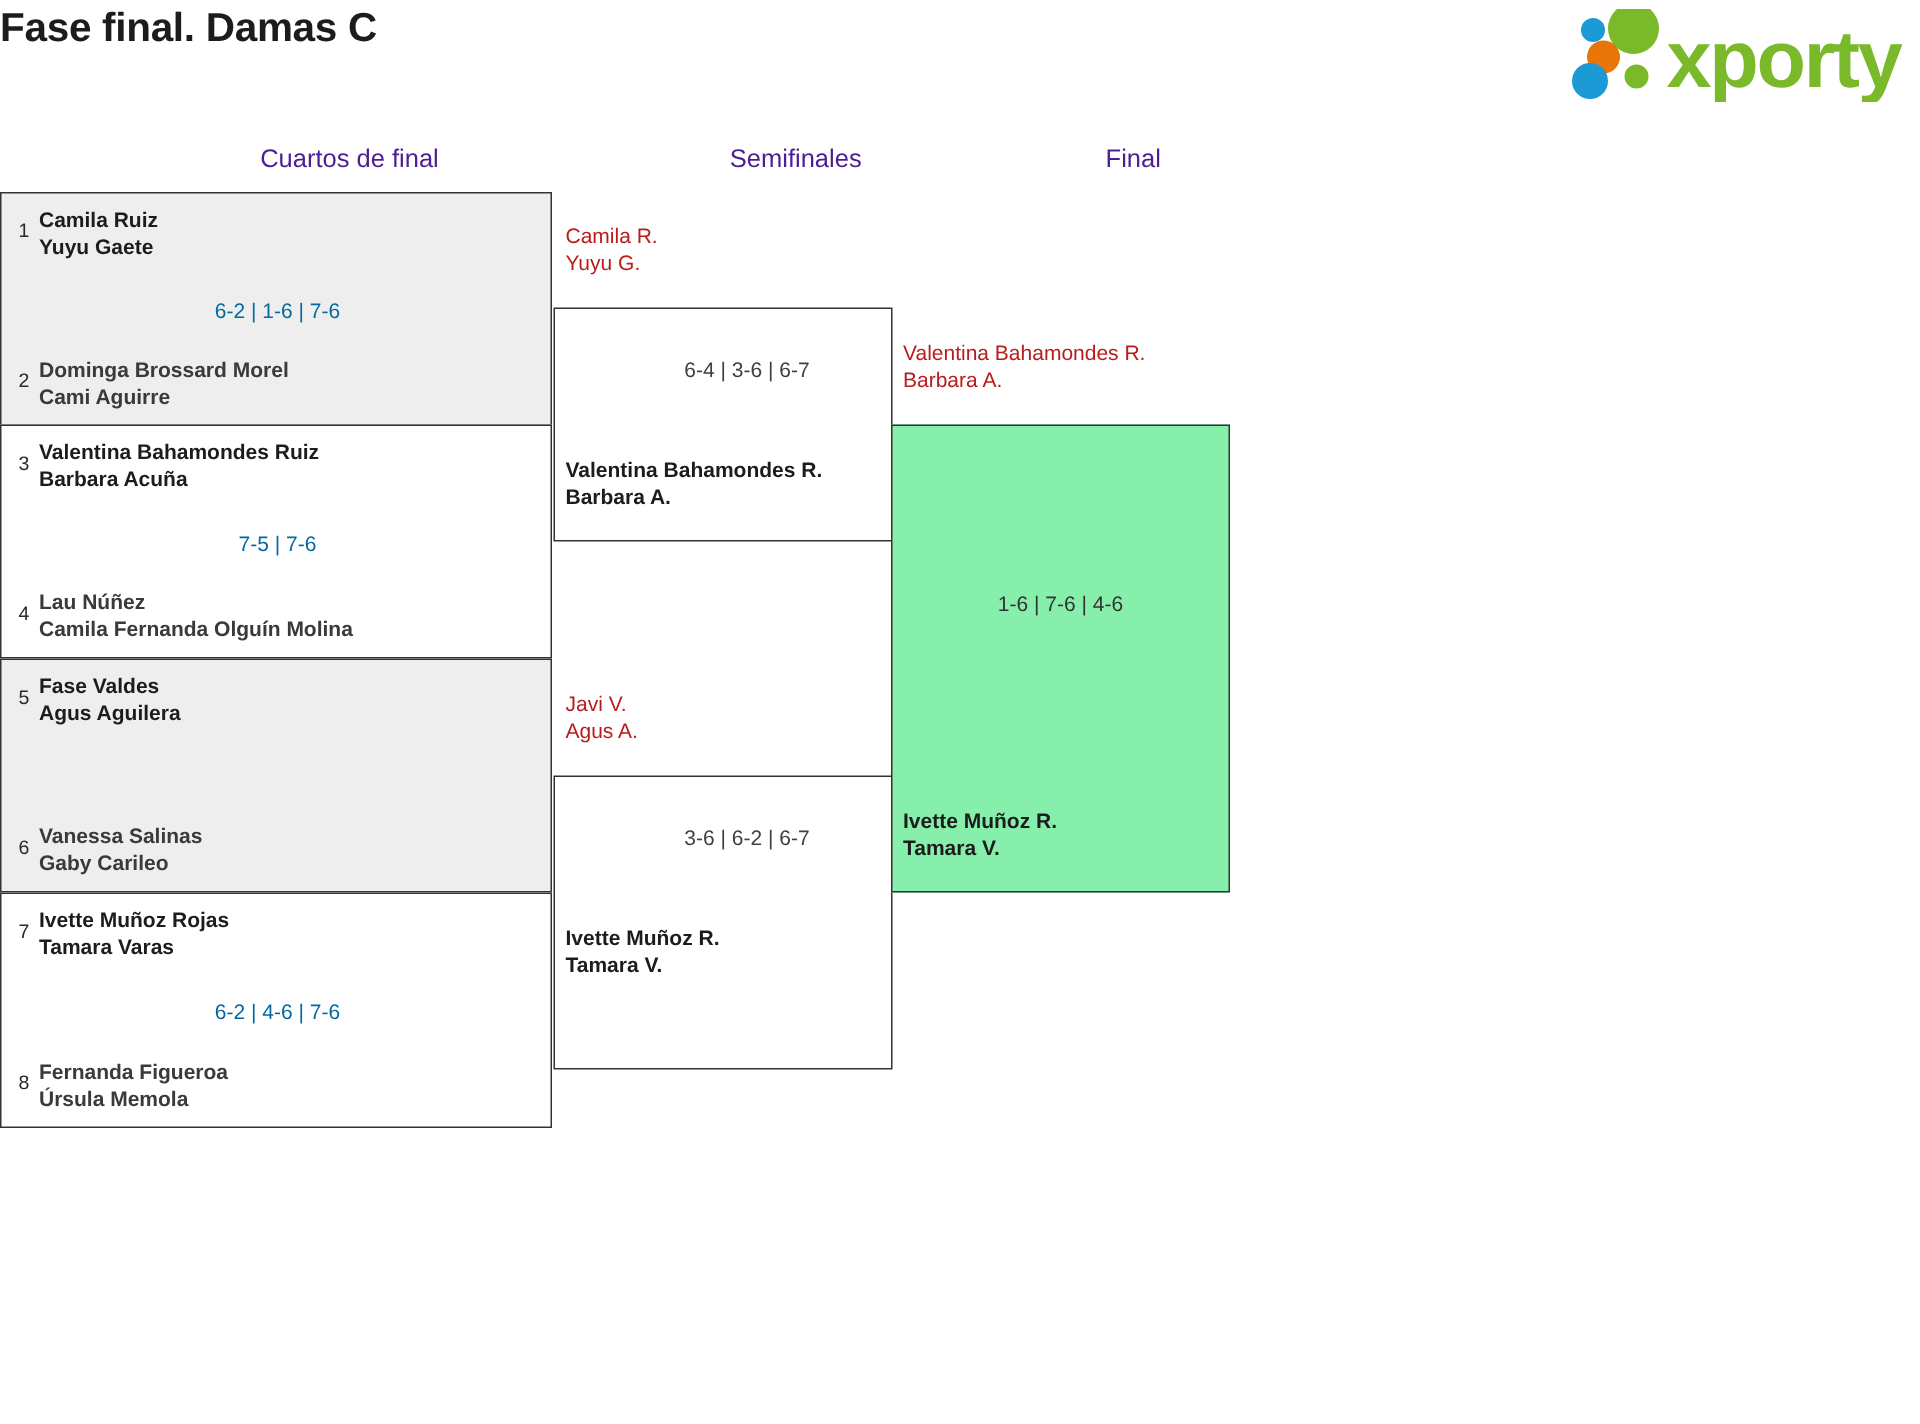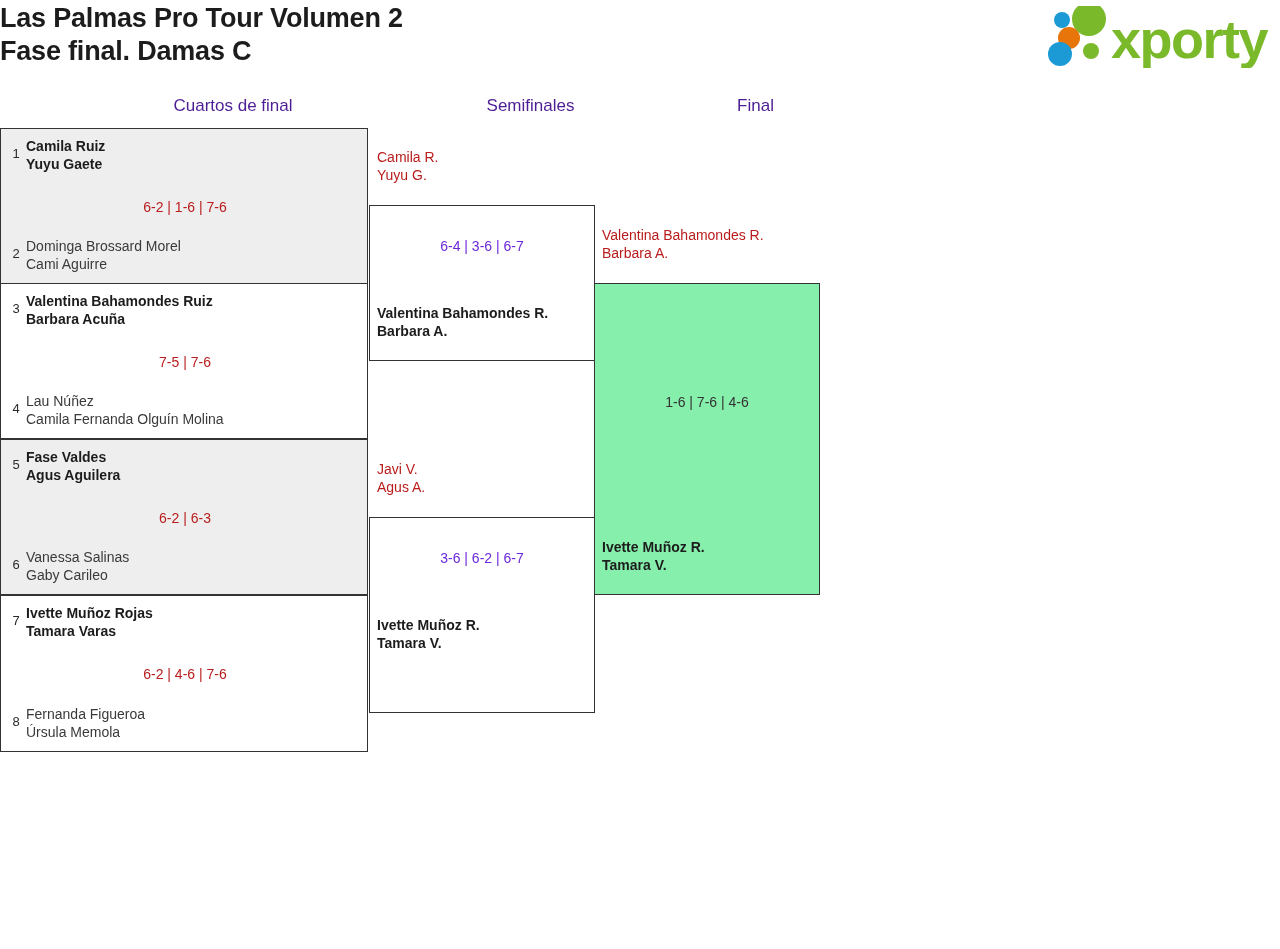--- a/index.html
+++ b/index.html
@@ -98,53 +98,54 @@
     color: #2a2a2a;
   }
   .players {
     position: absolute;
     left: 25px;
     top: 2px;
     font-size: 14px;
     line-height: 18px;
     color: #3a3a3a;
     white-space: nowrap;
+    font-weight: bold;
   }
   .players.winner {
     font-weight: bold;
     color: #1c1c1c;
   }
   .players .p-line { display: block; }
 
   .qf-score {
     position: absolute;
     left: 0;
     width: 368px;
     text-align: center;
     font-size: 14px;
-    color: #b91c1c;
+    color: #0369a1;
     white-space: nowrap;
   }
 
   
   .sf {
     position: absolute;
     left: 369px;
     width: 226px;
     border: 1px solid #333333;
     box-sizing: border-box;
     background: #ffffff;
   }
   .sf-score {
     position: absolute;
-    left: 0;
+    left: 16px;
     width: 224px;
     text-align: center;
     font-size: 14px;
-    color: #6d28d9;
+    color: #404040;
     white-space: nowrap;
   }
   
   .slot-label {
     position: absolute;
     font-size: 14px;
     line-height: 18px;
     color: #b91c1c;
     white-space: nowrap;
   }
@@ -172,21 +173,20 @@
     color: #333333;
     white-space: nowrap;
   }
 </style>
 </head>
 <body>
 
 <div class="header">
 
   <div class="title-block">
-    <span class="title-line">Las Palmas Pro Tour Volumen 2</span>
     <span class="title-line">Fase final. Damas C</span>
   </div>
 
   <div class="logo">
     <svg width="230" height="62" viewBox="0 0 230 62" xmlns="http://www.w3.org/2000/svg">
 
       <circle cx="14" cy="14" r="8" fill="#1b9ad6"></circle>
       <circle cx="41" cy="13" r="17" fill="#7ab929"></circle>
       <circle cx="21" cy="32" r="11" fill="#e8750a"></circle>
       <circle cx="12" cy="48" r="12" fill="#1b9ad6"></circle>
@@ -240,21 +240,20 @@
   </div>
 
   <div class="qf shaded" style="top:311px; height:156px;">
     <div class="qf-team top">
       <span class="seed">5</span>
       <span class="players winner">
         <span class="p-line">Fase Valdes</span>
         <span class="p-line">Agus Aguilera</span>
       </span>
     </div>
-    <div class="qf-score" style="top:70px;">6-2 | 6-3</div>
     <div class="qf-team bottom">
       <span class="seed">6</span>
       <span class="players">
         <span class="p-line">Vanessa Salinas</span>
         <span class="p-line">Gaby Carileo</span>
       </span>
     </div>
   </div>
 
   <div class="qf plain" style="top:467px; height:157px;">

